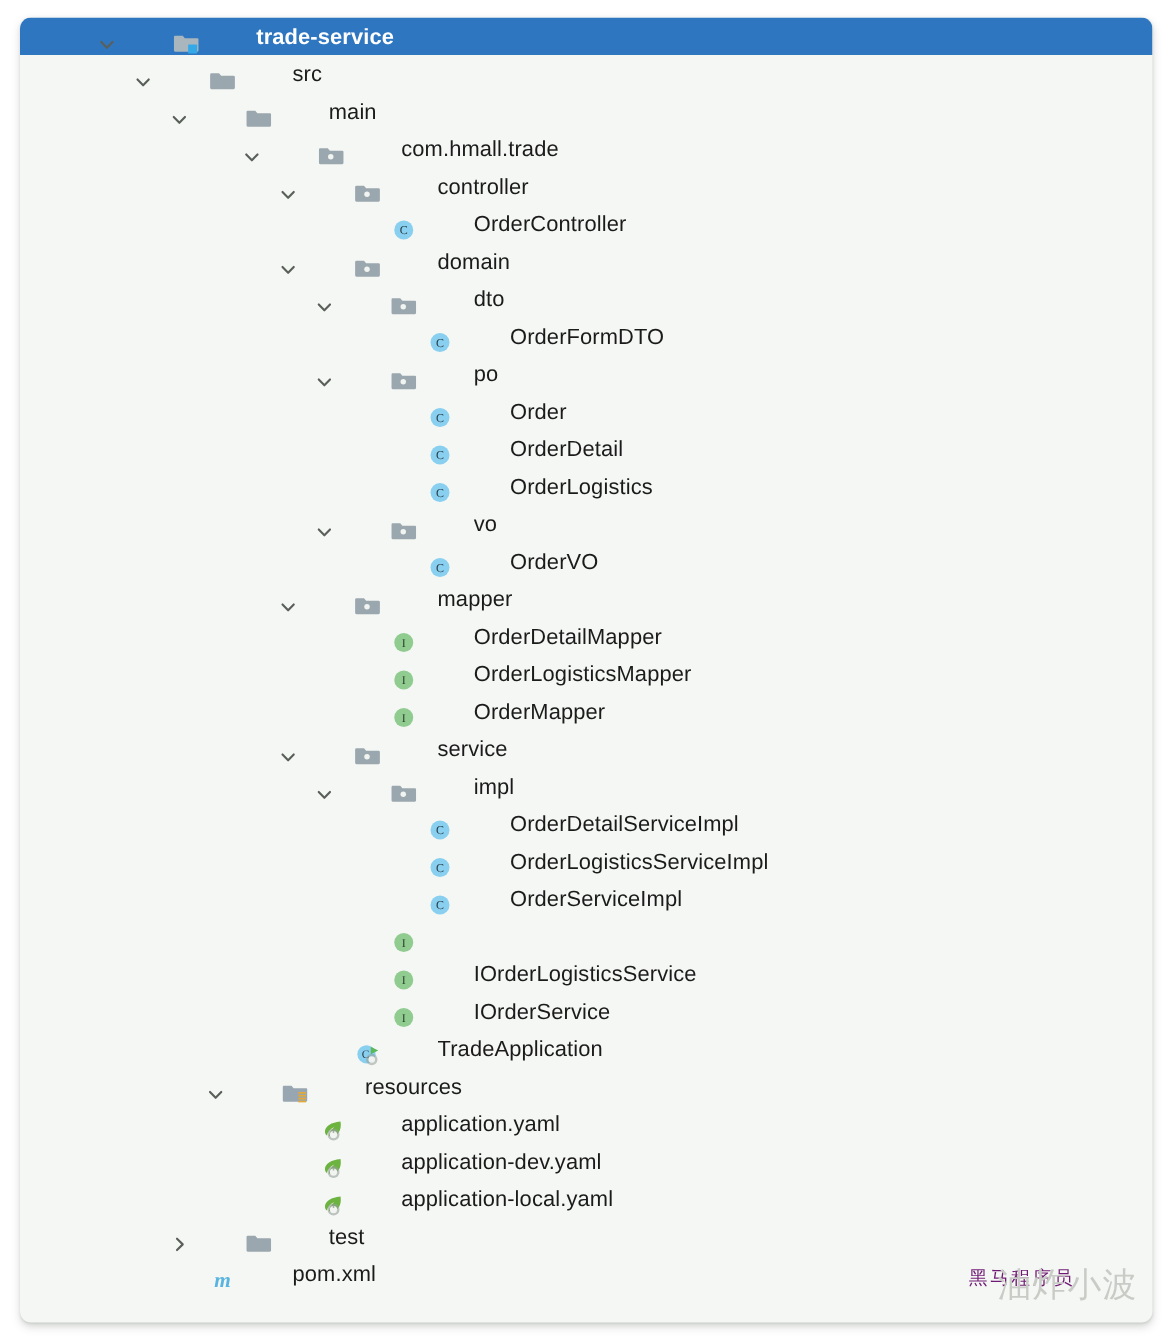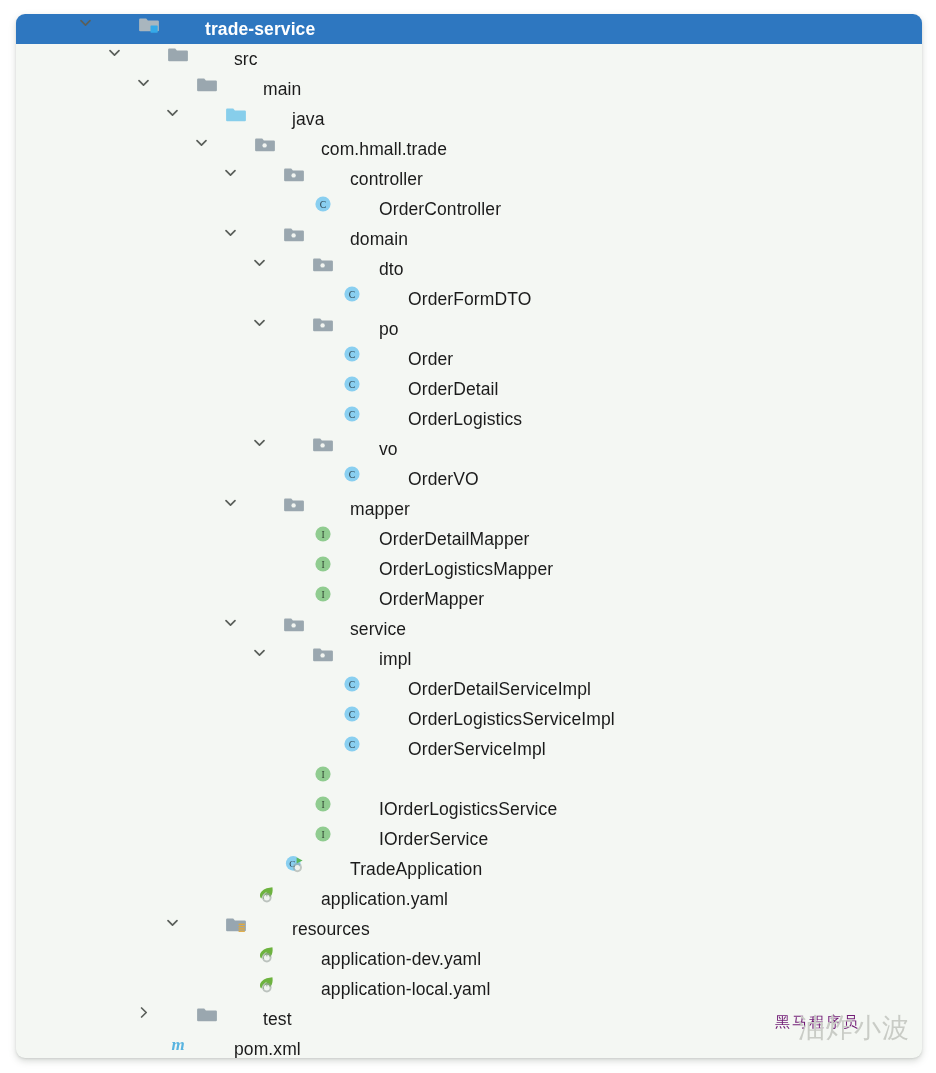--- a/index.html
+++ b/index.html
@@ -29,21 +29,21 @@
   .tree {
     position: relative;
     width: 100%;
     height: 100%;
   }
 
   .row {
     position: relative;
     height: 30px;
     display: flex;
-    align-items: flex-start;
+    align-items: flex-end;
     white-space: nowrap;
     color: #1B1B1B;
     font-size: 17.5px;
     line-height: 30px;
     gap: 39px;
   }
   .row.selected {
     background: #2E77C0;
     color: #ffffff;
     font-weight: bold;
@@ -136,34 +136,20 @@
           </svg>
         </span>
         <span class="ico">
           <svg width="20" height="20" viewBox="0 0 20 20">
             <path d="M1.2 4.6 h6.0 l1.7 1.9 h9.9 a1.1 1.1 0 0 1 1.1 1.1 v8.6 a1.1 1.1 0 0 1 -1.1 1.1 h-17.6 a1.1 1.1 0 0 1 -1.1 -1.1 v-10.5 a1.1 1.1 0 0 1 1.1 -1.1 z" fill="#9AA7AF"></path>
           </svg>
         </span>
         <span class="label">main</span>
       </div>
       <div class="row">
-        <div class="indent" style="width: 109px;"></div>
-        <span class="twisty">
-          <svg width="17" height="17" viewBox="0 0 17 17">
-            <path d="M4 6.6 L8.5 11.2 L13 6.6" fill="none" stroke="#5A5F5A" stroke-width="1.7" stroke-linecap="round" stroke-linejoin="round"></path>
-          </svg>
-        </span>
-        <span class="ico">
-          <svg width="20" height="20" viewBox="0 0 20 20">
-            <path d="M1.2 4.6 h6.0 l1.7 1.9 h9.9 a1.1 1.1 0 0 1 1.1 1.1 v8.6 a1.1 1.1 0 0 1 -1.1 1.1 h-17.6 a1.1 1.1 0 0 1 -1.1 -1.1 v-10.5 a1.1 1.1 0 0 1 1.1 -1.1 z" fill="#87CEEB"></path>
-          </svg>
-        </span>
-        <span class="label">java</span>
-      </div>
-      <div class="row">
         <div class="indent" style="width: 138px;"></div>
         <span class="twisty">
           <svg width="17" height="17" viewBox="0 0 17 17">
             <path d="M4 6.6 L8.5 11.2 L13 6.6" fill="none" stroke="#5A5F5A" stroke-width="1.7" stroke-linecap="round" stroke-linejoin="round"></path>
           </svg>
         </span>
         <span class="ico">
           <svg width="20" height="20" viewBox="0 0 20 20">
             <path d="M1.2 4.6 h6.0 l1.7 1.9 h9.9 a1.1 1.1 0 0 1 1.1 1.1 v8.6 a1.1 1.1 0 0 1 -1.1 1.1 h-17.6 a1.1 1.1 0 0 1 -1.1 -1.1 v-10.5 a1.1 1.1 0 0 1 1.1 -1.1 z" fill="#9AA7AF"></path>
             <circle cx="9.6" cy="11.4" r="2.2" fill="#F1F4F0"></circle>
@@ -493,35 +479,20 @@
         <span class="ico">
           <svg width="20" height="20" viewBox="0 0 20 20">
             <circle cx="9.2" cy="9.4" r="7.3" fill="#89CFF0"></circle>
             <text x="8.4" y="12.8" fill="#2A3C46" font-size="9.2" font-weight="normal" font-family="&quot;Liberation Serif&quot;, serif" text-anchor="middle">C</text>
             <path d="M12.6 3.4 l6.0 3.0 l-6.0 3.0 z" fill="#5BB85B"></path>
             <circle cx="13.4" cy="13.6" r="4.6" fill="rgba(150,160,155,0.55)"></circle>
             <circle cx="13.4" cy="13.6" r="2.6" fill="#EFF2EE"></circle>
           </svg>
         </span>
         <span class="label">TradeApplication</span>
-      </div>
-      <div class="row">
-        <div class="indent" style="width: 138px;"></div>
-        <span class="twisty empty">
-          <svg width="17" height="17" viewBox="0 0 17 17"></svg>
-        </span>
-        <span class="ico">
-          <svg width="20" height="20" viewBox="0 0 20 20">
-            <path d="M17.4 3.2 c-3.6 0.4 -8.0 1.2 -10.8 4.2 c-2.2 2.3 -2.0 5.6 -0.2 7.0 c0.9 -3.0 3.0 -5.4 6.0 -6.8 c-2.2 1.9 -3.8 4.4 -4.4 7.2 c3.6 0.7 7.4 -0.9 8.8 -4.4 c1.1 -2.7 0.9 -5.2 0.6 -7.2 z" fill="#6DB33F"></path>
-            <circle cx="11.8" cy="13.6" r="4.8" fill="rgba(150,160,155,0.60)"></circle>
-            <circle cx="11.8" cy="13.6" r="2.9" fill="#F1F4F0"></circle>
-            <rect x="11.2" y="10.2" width="1.2" height="2.2" fill="rgba(150,160,155,0.80)"></rect>
-          </svg>
-        </span>
-        <span class="label">application.yaml</span>
       </div>
       <div class="row">
         <div class="indent" style="width: 109px;"></div>
         <span class="twisty">
           <svg width="17" height="17" viewBox="0 0 17 17">
             <path d="M4 6.6 L8.5 11.2 L13 6.6" fill="none" stroke="#5A5F5A" stroke-width="1.7" stroke-linecap="round" stroke-linejoin="round"></path>
           </svg>
         </span>
         <span class="ico">
           <svg width="20" height="20" viewBox="0 0 20 20">
@@ -542,35 +513,50 @@
           <svg width="17" height="17" viewBox="0 0 17 17"></svg>
         </span>
         <span class="ico">
           <svg width="20" height="20" viewBox="0 0 20 20">
             <path d="M17.4 3.2 c-3.6 0.4 -8.0 1.2 -10.8 4.2 c-2.2 2.3 -2.0 5.6 -0.2 7.0 c0.9 -3.0 3.0 -5.4 6.0 -6.8 c-2.2 1.9 -3.8 4.4 -4.4 7.2 c3.6 0.7 7.4 -0.9 8.8 -4.4 c1.1 -2.7 0.9 -5.2 0.6 -7.2 z" fill="#6DB33F"></path>
             <circle cx="11.8" cy="13.6" r="4.8" fill="rgba(150,160,155,0.60)"></circle>
             <circle cx="11.8" cy="13.6" r="2.9" fill="#F1F4F0"></circle>
             <rect x="11.2" y="10.2" width="1.2" height="2.2" fill="rgba(150,160,155,0.80)"></rect>
           </svg>
         </span>
-        <span class="label">application-dev.yaml</span>
+        <span class="label">application.yaml</span>
       </div>
       <div class="row">
         <div class="indent" style="width: 138px;"></div>
         <span class="twisty empty">
           <svg width="17" height="17" viewBox="0 0 17 17"></svg>
         </span>
         <span class="ico">
           <svg width="20" height="20" viewBox="0 0 20 20">
             <path d="M17.4 3.2 c-3.6 0.4 -8.0 1.2 -10.8 4.2 c-2.2 2.3 -2.0 5.6 -0.2 7.0 c0.9 -3.0 3.0 -5.4 6.0 -6.8 c-2.2 1.9 -3.8 4.4 -4.4 7.2 c3.6 0.7 7.4 -0.9 8.8 -4.4 c1.1 -2.7 0.9 -5.2 0.6 -7.2 z" fill="#6DB33F"></path>
             <circle cx="11.8" cy="13.6" r="4.8" fill="rgba(150,160,155,0.60)"></circle>
             <circle cx="11.8" cy="13.6" r="2.9" fill="#F1F4F0"></circle>
             <rect x="11.2" y="10.2" width="1.2" height="2.2" fill="rgba(150,160,155,0.80)"></rect>
           </svg>
         </span>
+        <span class="label">application-dev.yaml</span>
+      </div>
+      <div class="row">
+        <div class="indent" style="width: 138px;"></div>
+        <span class="twisty empty">
+          <svg width="17" height="17" viewBox="0 0 17 17"></svg>
+        </span>
+        <span class="ico">
+          <svg width="20" height="20" viewBox="0 0 20 20">
+            <path d="M17.4 3.2 c-3.6 0.4 -8.0 1.2 -10.8 4.2 c-2.2 2.3 -2.0 5.6 -0.2 7.0 c0.9 -3.0 3.0 -5.4 6.0 -6.8 c-2.2 1.9 -3.8 4.4 -4.4 7.2 c3.6 0.7 7.4 -0.9 8.8 -4.4 c1.1 -2.7 0.9 -5.2 0.6 -7.2 z" fill="#6DB33F"></path>
+            <circle cx="11.8" cy="13.6" r="4.8" fill="rgba(150,160,155,0.60)"></circle>
+            <circle cx="11.8" cy="13.6" r="2.9" fill="#F1F4F0"></circle>
+            <rect x="11.2" y="10.2" width="1.2" height="2.2" fill="rgba(150,160,155,0.80)"></rect>
+          </svg>
+        </span>
         <span class="label">application-local.yaml</span>
       </div>
       <div class="row">
         <div class="indent" style="width: 80px;"></div>
         <span class="twisty">
           <svg width="17" height="17" viewBox="0 0 17 17">
             <path d="M6.6 4 L11.2 8.5 L6.6 13" fill="none" stroke="#5A5F5A" stroke-width="1.7" stroke-linecap="round" stroke-linejoin="round"></path>
           </svg>
         </span>
         <span class="ico">

